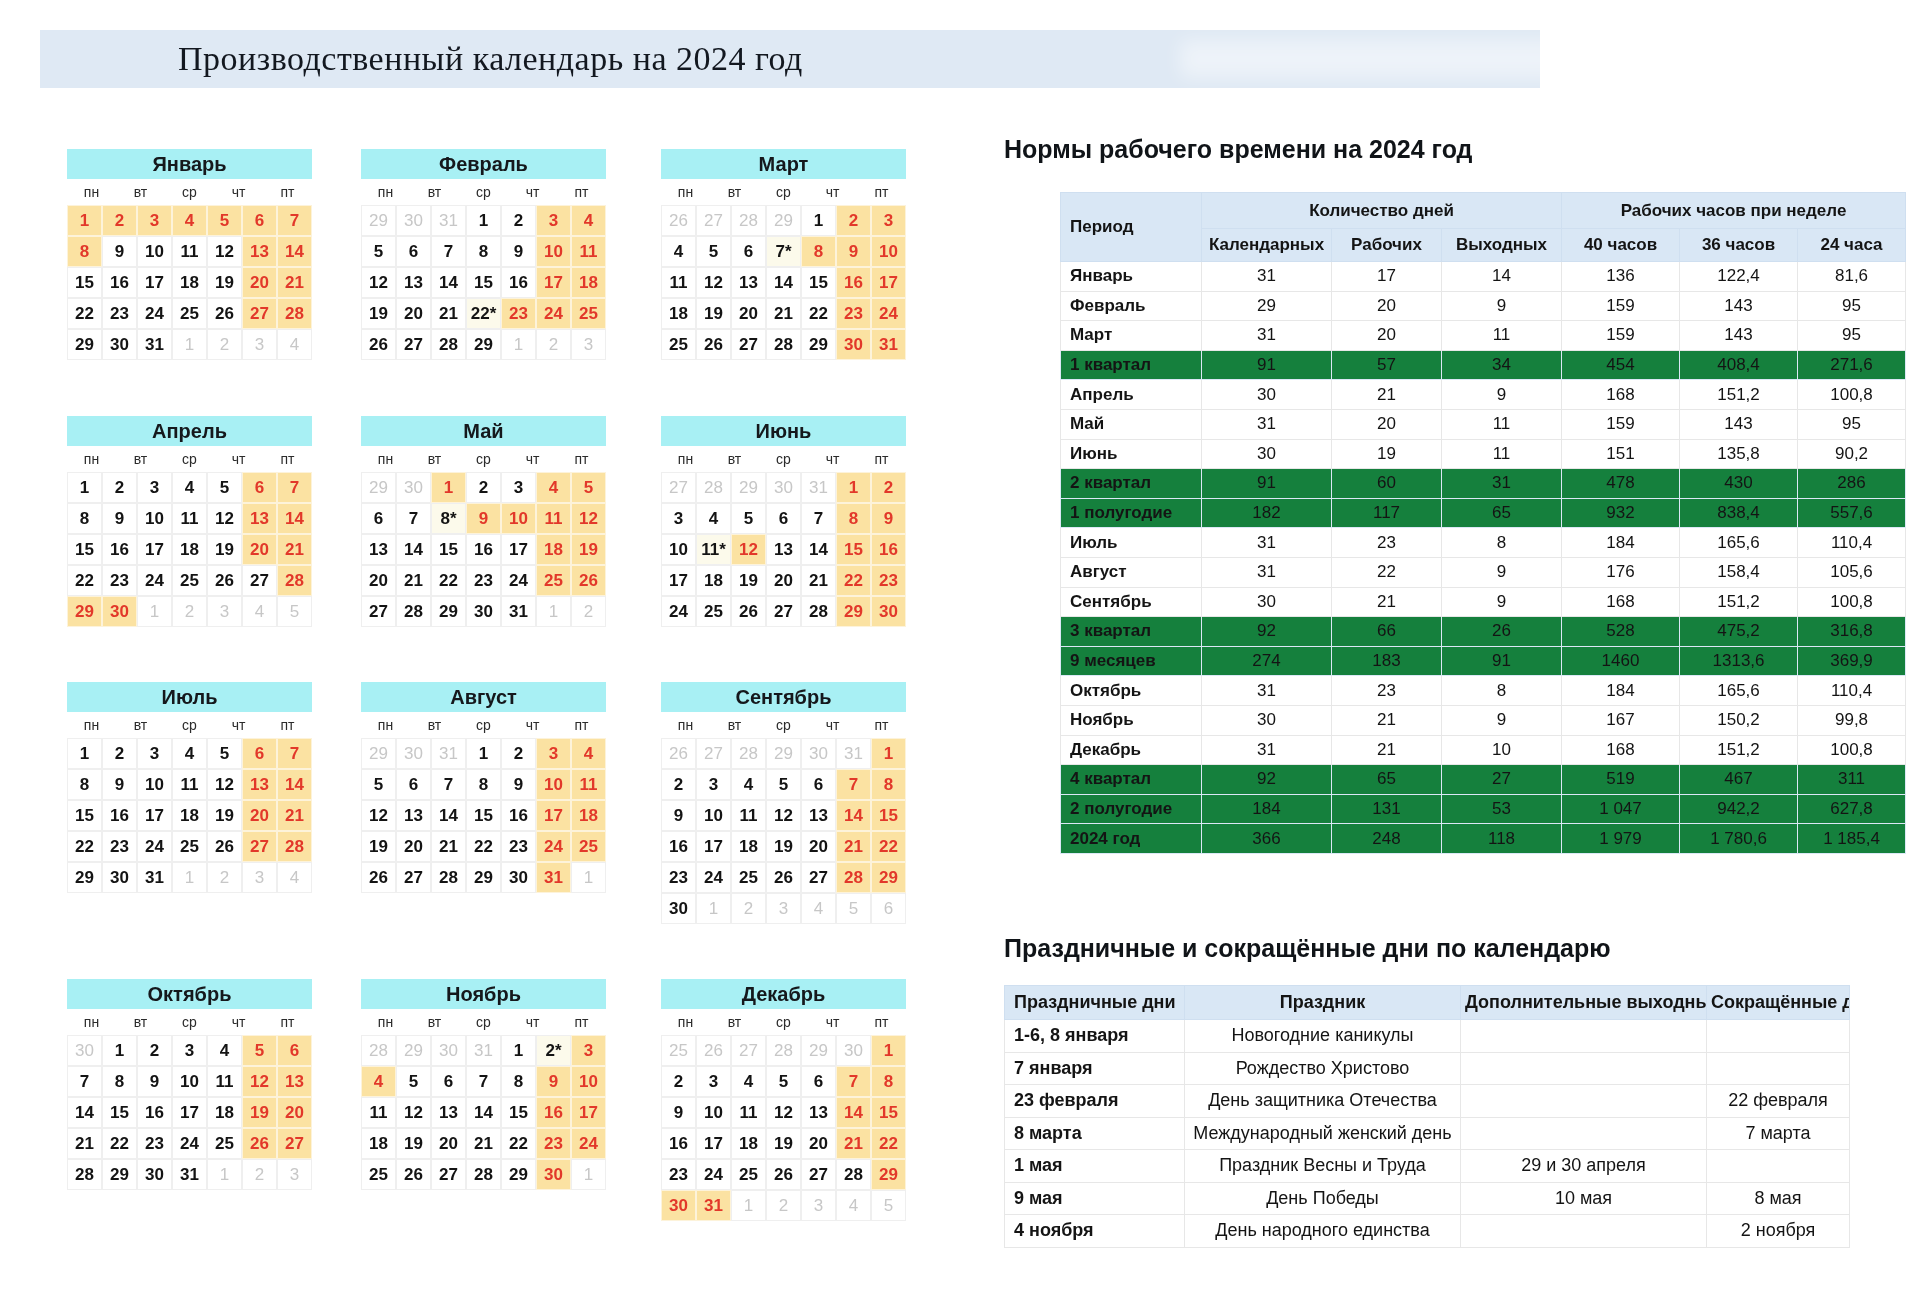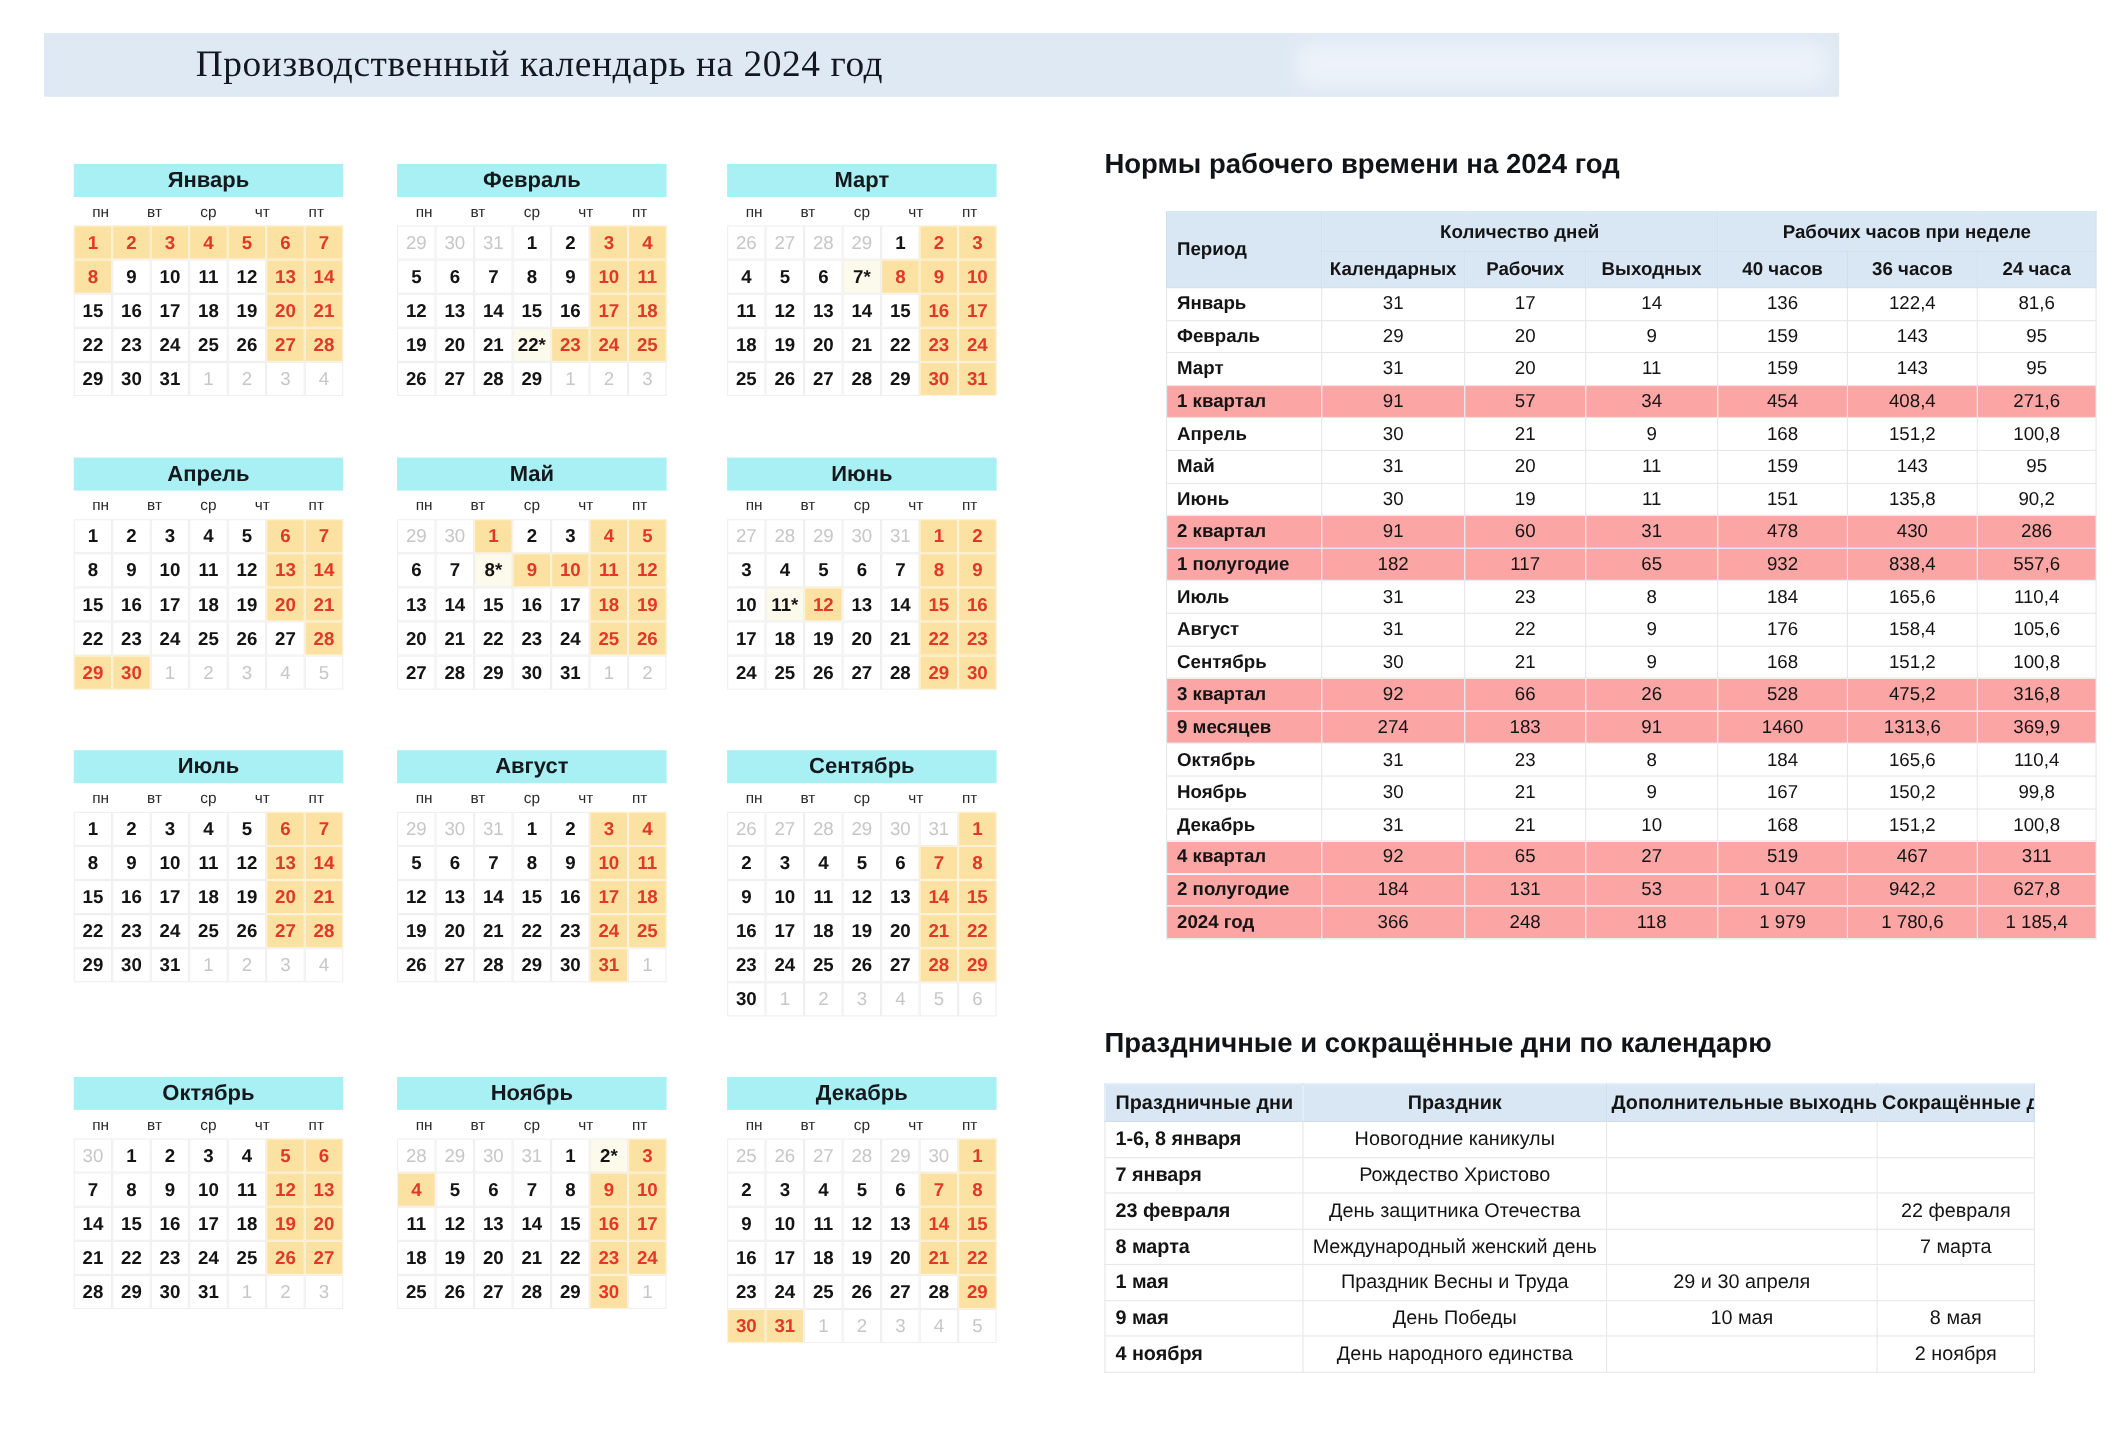--- a/index.html
+++ b/index.html
@@ -1,20 +1,20 @@
 <!DOCTYPE html>
 <html lang="ru"><head>
 <meta charset="utf-8">
 <style>
   * { margin:0; padding:0; box-sizing:border-box; }
   html,body { width:1920px; height:1300px; background:#ffffff; font-family:"Liberation Sans", sans-serif; position:relative; overflow:hidden; }
 
   
   .header-bar {
-    position:absolute; left:40px; top:30px; width:1632px; height:58px;
+    position:absolute; left:40px; top:30px; width:1500px; height:58px;
     background:#dfe9f4; display:flex; align-items:center;
   }
   .header-title {
     font-family:"Liberation Serif", serif; font-size:34px; color:#131820;
     padding-left:138px; letter-spacing:0.5px; white-space:nowrap;
   }
   .header-watermark {
     position:absolute; left:1140px; top:10px; width:480px; height:38px;
     background:rgba(255,255,255,0.45); filter:blur(9px); border-radius:6px;
   }
@@ -52,21 +52,21 @@
   .norms-table th, .norms-table td {
     border:1px solid #e7e7e7; text-align:center; vertical-align:middle;
     padding:0 4px; overflow:hidden; white-space:nowrap;
   }
   .norms-table thead th { background:#d9e7f5; font-weight:bold; border-color:#cfdff0; }
   .norms-table thead tr:first-child th { height:36px; }
   .norms-table thead tr:last-child th { height:33px; }
   .norms-table th.left, .norms-table td.lbl { text-align:left; padding-left:9px; }
   .norms-table tbody td { height:29.6px; }
   .norms-table td.lbl { font-weight:bold; }
-  .norms-table tr.hl td { background:#fca5a5; border-color:#dbe8f6; }
+  .norms-table tr.hl td { background:#15803d; border-color:#dbe8f6; }
 
   
   .holidays-table {
     position:absolute; left:1004px; top:985px; width:845px;
     font-size:18px; color:#141414;
   }
   .holidays-table th, .holidays-table td {
     border:1px solid #e7e7e7; vertical-align:middle; padding:0 4px;
     text-align:center; overflow:hidden; white-space:nowrap;
   }

